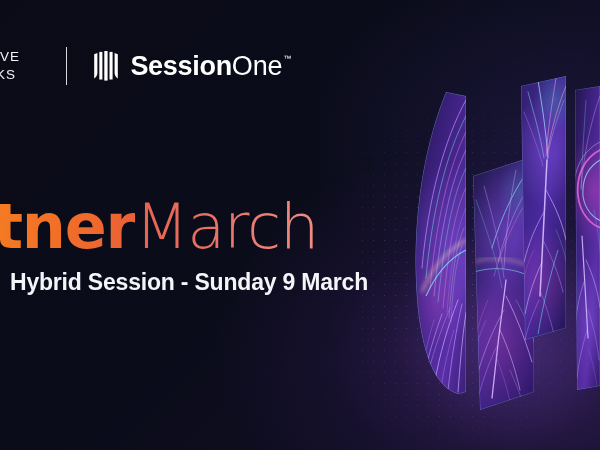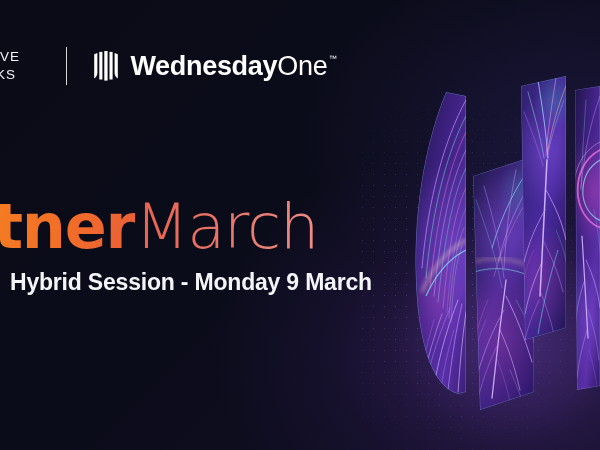--- a/index.html
+++ b/index.html
@@ -324,26 +324,26 @@
 
     <div class="s1-lockup">
       <svg class="s1-mark" viewBox="0 0 26 30" xmlns="http://www.w3.org/2000/svg">
         <path d="M1.2,3.2 L4.4,2.0 L4.4,22.0 C4.4,24.2 2.9,26.4 1.2,27.6 Z" fill="#ffffff"></path>
         <rect x="6.3" y="0.9" width="3.1" height="27.6" fill="#ffffff"></rect>
         <rect x="11.3" y="0.0" width="3.3" height="29.6" fill="#ffffff"></rect>
         <rect x="16.5" y="0.9" width="3.1" height="27.6" fill="#ffffff"></rect>
         <path d="M24.8,3.2 L21.6,2.0 L21.6,22.0 C21.6,24.2 23.1,26.4 24.8,27.6 Z" fill="#ffffff"></path>
       </svg>
       <div class="s1-word">
-        <span class="bold">Wednesday</span>
+        <span class="bold">Session</span>
         <span class="light">One</span>
         <span class="tm">™</span>
       </div>
     </div>
   </div>
 
   <div class="headline">
     <span class="h-bold">rtner</span><span class="h-light">March</span>
   </div>
 
-  <div class="subtitle">Hybrid Session - Monday 9 March</div>
+  <div class="subtitle">Hybrid Session - Sunday 9 March</div>
 
 </div>
 
 </body></html>

